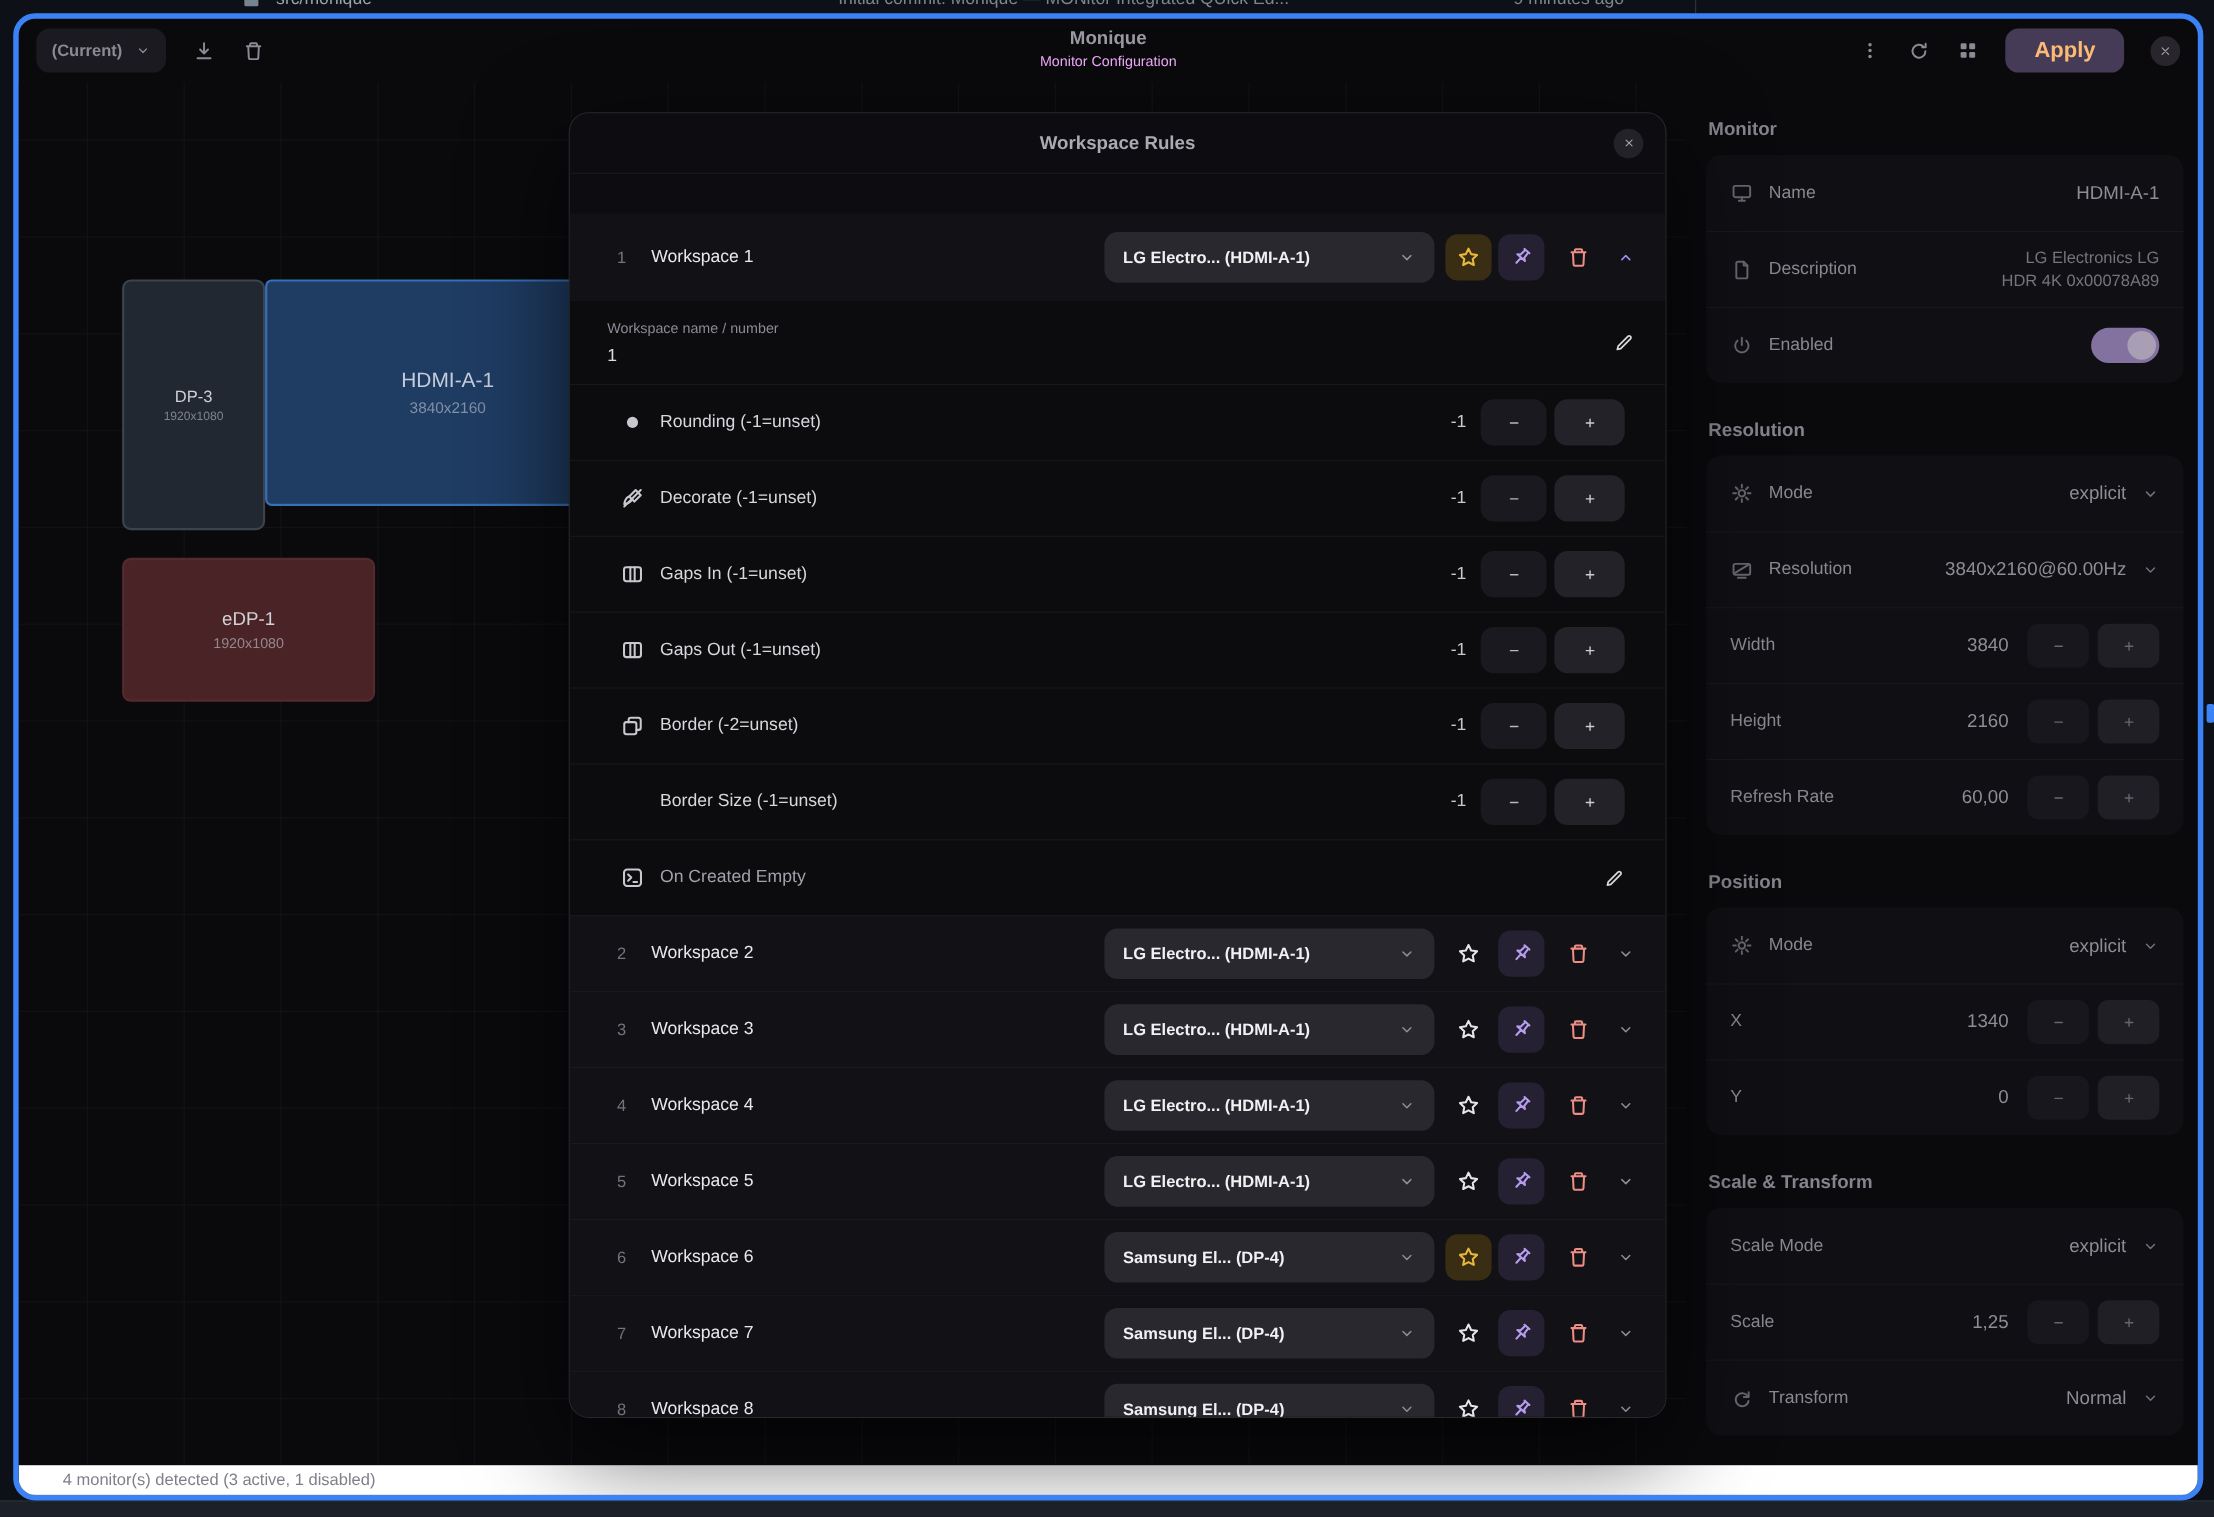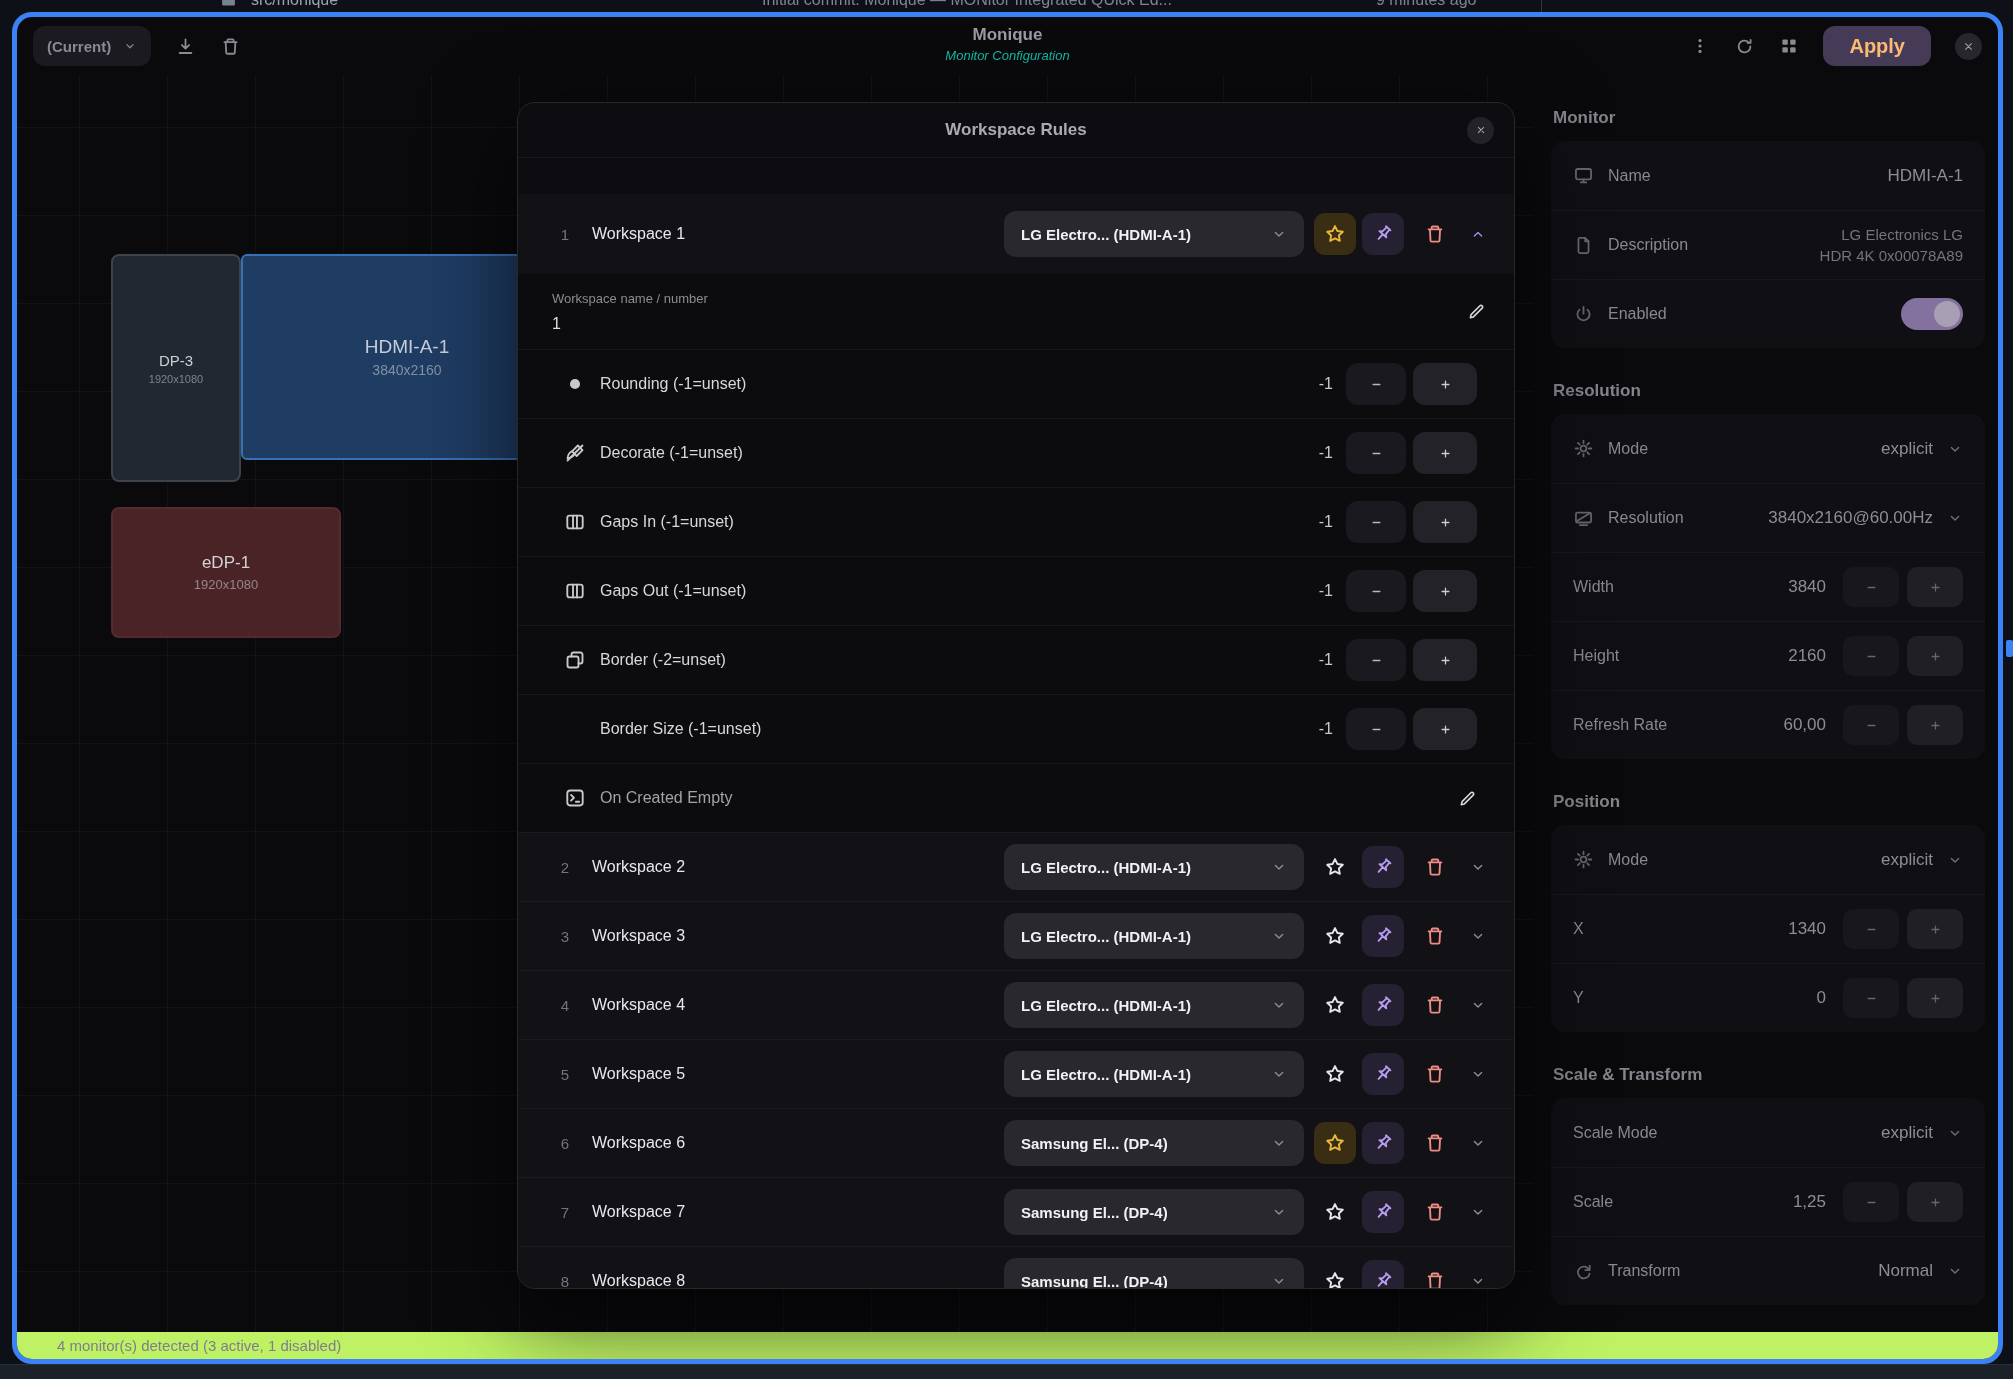--- a/index.html
+++ b/index.html
@@ -22,21 +22,21 @@
   .app{position:absolute;left:12px;top:12px;width:1991px;height:1352px;background:#0a0a0d;
     border:5px solid #3b82f6;border-radius:20px;overflow:hidden;}
 
   
   .topbar{position:absolute;left:0;top:0;right:0;height:58px;display:flex;align-items:center;padding:0 16px;}
   .profile-btn{display:flex;align-items:center;gap:12px;height:40px;padding:0 14px;border-radius:12px;
     background:#1b1a20;color:#8b8993;font-weight:700;font-size:15px;cursor:pointer;}
   .tb-icon{color:#8b8993;margin-left:24px;cursor:pointer;display:inline-flex;}
   .topbar-center{position:absolute;left:50%;top:8px;transform:translateX(-50%);text-align:center;}
   .app-title{font-size:17px;font-weight:700;color:#9b99a2;}
-  .app-subtitle{font-size:13px;color:#14b8a6;margin-top:3px;font-style:italic;}
+  .app-subtitle{font-size:13px;color:#f0abfc;margin-top:3px;}
   .topbar-right{margin-left:auto;display:flex;align-items:center;gap:24px;}
   .apply-btn{height:40px;padding:0 26px;border-radius:12px;background:#463b57;color:#fdba74;
     font-weight:700;font-size:20px;display:flex;align-items:center;cursor:pointer;}
   .close-circle{width:27px;height:27px;border-radius:50%;background:#28262c;color:#a09ea6;
     display:flex;align-items:center;justify-content:center;cursor:pointer;}
   .close-circle .ic{width:13px;height:13px;}
 
   
   .canvas{position:absolute;left:0;top:58px;right:465px;bottom:27px;background:#0a0a0d;
     background-image:linear-gradient(#131217 1px,transparent 1px),linear-gradient(90deg,#131217 1px,transparent 1px);
@@ -49,21 +49,21 @@
   .mon-gray .mon-name{font-size:15px;color:#ccd1d8;}
   .mon-gray .mon-sub{font-size:11px;color:#7d838d;}
   .mon-blue{background:#1f3c63;border:2px solid #3571b8;border-radius:6px;}
   .mon-blue .mon-name{font-size:19px;color:#c5cddb;}
   .mon-blue .mon-sub{font-size:14px;color:#8090a6;}
   .mon-red{background:#4a2327;border:2px solid #542a2f;}
   .mon-red .mon-name{font-size:17px;color:#d2d3d7;}
   .mon-red .mon-sub{font-size:13px;color:#94878c;}
 
   
-  .statusbar{position:absolute;left:0;right:0;bottom:0;height:27px;background:#bef264;
+  .statusbar{position:absolute;left:0;right:0;bottom:0;height:27px;background:#ffffff;
     display:flex;align-items:center;padding-left:40px;font-size:15px;color:#807e88;}
 
   
   .sidebar{position:absolute;top:58px;right:0;width:465px;bottom:27px;padding:0 13px 0 18px;overflow:hidden;}
   .side-heading{font-size:17px;font-weight:700;color:#85838c;margin:33px 0 13px 2px;}
   .side-card{background:#100f14;border-radius:14px;}
   .side-row{height:69px;display:flex;align-items:center;padding:0 22px;}
   .side-row + .side-row{border-top:1px solid #19181e;}
   .side-row .ic{width:21px;height:21px;color:#67656d;flex:none;}
   .side-label{margin-left:14px;font-size:16px;color:#8a888f;}

